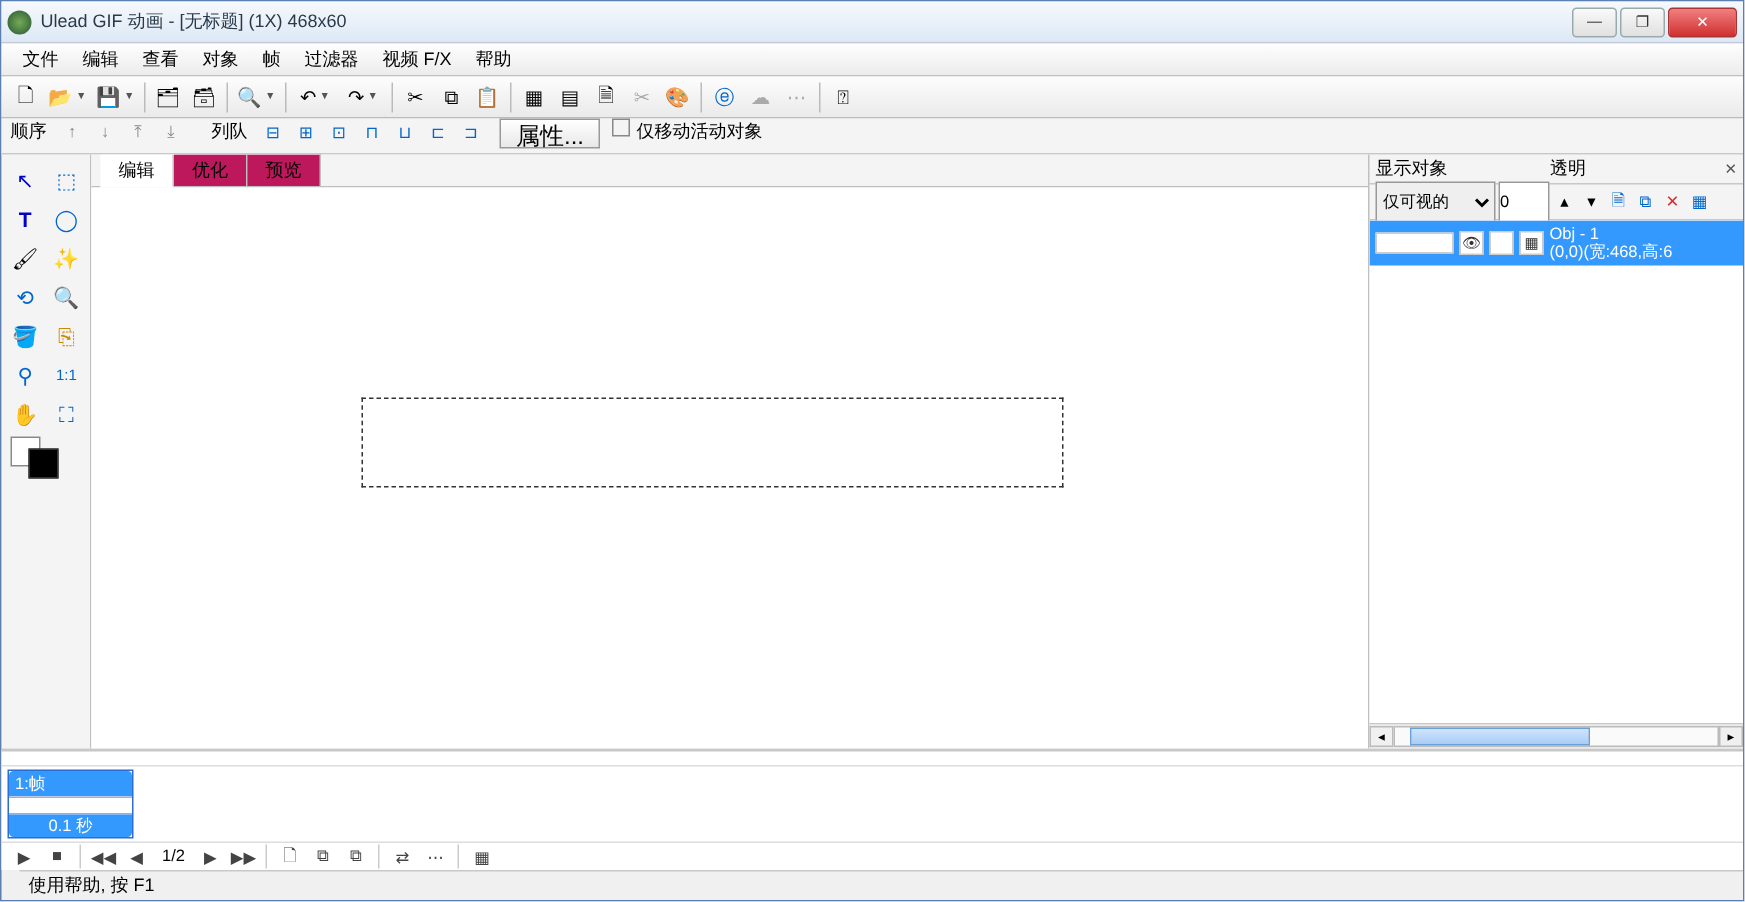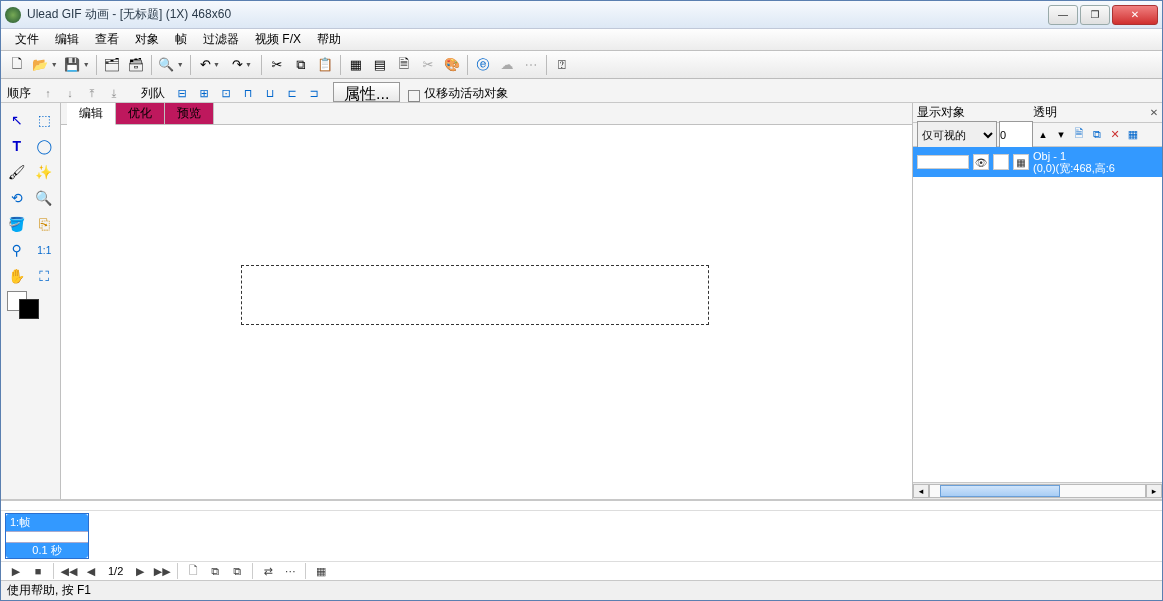--- a/index.html
+++ b/index.html
@@ -63,21 +63,21 @@
   border: 1px solid transparent;
   font-size: 13px;
 }
 .tbbtn.drop { width: 30px; }
 .tbbtn .d { font-size: 7px; margin-left: 2px; color: #555; }
 .tbsep { width: 1px; height: 20px; background: #bbb; margin: 0 3px; }
 .secondbar {
   height: 24px;
   background: #f4f4f4;
   border-bottom: 1px solid #c8c8c8;
-  display: flex; align-items: flex-end;
+  display: flex; align-items: flex-start;
   padding: 0 6px;
 }
 .secondbar .lbl { margin-right: 6px; }
 .secondbar .sbtn {
   width: 20px; height: 18px; margin: 0 1px;
   display: flex; align-items: center; justify-content: center;
   font-size: 11px; color: #888;
 }
 .secondbar .prop-btn {
   border: 1px solid #999; background: linear-gradient(#fff,#e8e8e8);
@@ -203,20 +203,21 @@
 .tl-ctrl .pbtn { width:18px; height:18px; display:flex; align-items:center; justify-content:center; font-size:11px; color:#444; }
 .tl-ctrl .sep { width:1px; height:16px; background:#ccc; margin:0 2px; }
 .tl-ctrl .page { font-size:11px; margin:0 4px; }
 .statusbar {
   height: 20px;
   background: #f0f0f0;
   border-top: 1px solid #c8c8c8;
   display: flex; align-items: center;
   padding: 0 6px;
   font-size: 12px;
+  margin-left: 12px;
 }
 </style>
 </head>
 <body>
 
 <div class="window">
 
   <div class="titlebar">
     <div class="app-icon"></div>
     <div class="title">Ulead GIF 动画 - [无标题] (1X) 468x60</div>

